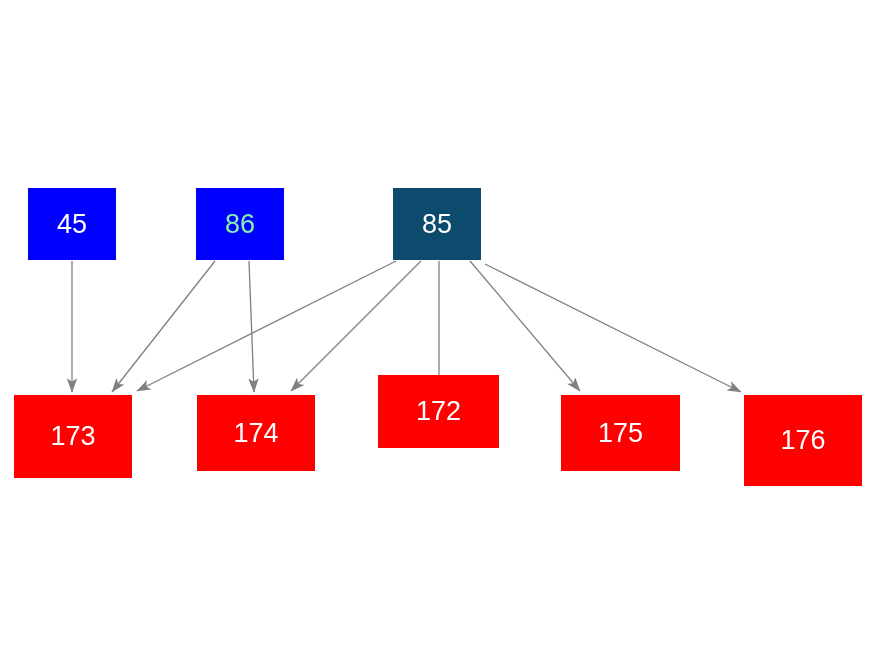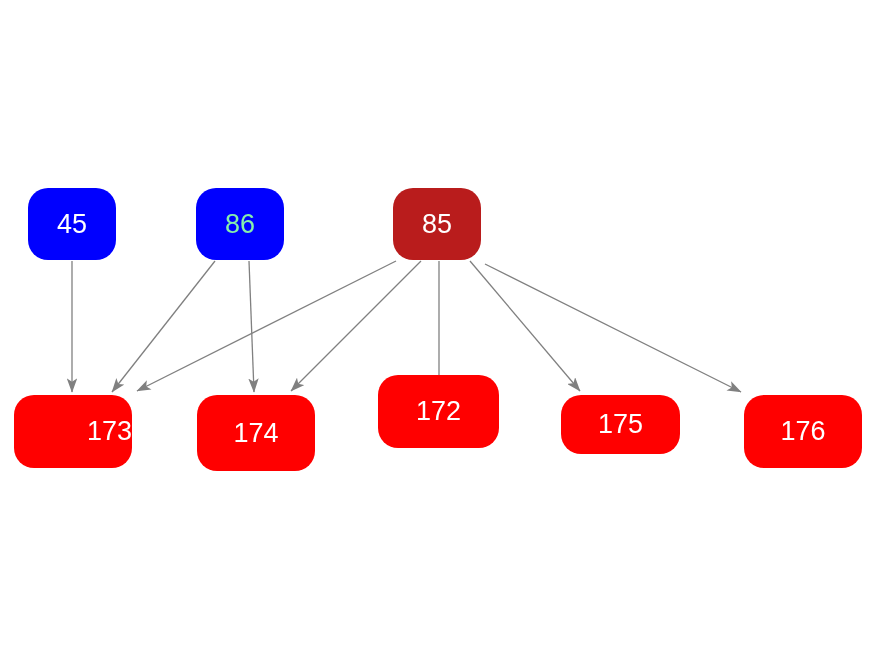--- a/index.html
+++ b/index.html
@@ -27,21 +27,20 @@
     display: flex;
     align-items: center;
     justify-content: center;
     box-sizing: border-box;
     color: #ffffff;
     font-size: 27px;
     font-family: "Liberation Sans", sans-serif;
     line-height: 1;
     letter-spacing: 0px;
     user-select: none;
-    border-radius: 20px;
   }
   .node-source { background: #0000ff; }
   .node-target { background: #ff0000; }
   .node-label { pointer-events: none; }
 </style>
 </head>
 <body>
 
 <div id="canvas">
 
@@ -63,33 +62,33 @@
       </g>
   </svg>
 
   <div id="nodes-layer">
       <div class="graph-node node-source" style="left: 28px; top: 188px; width: 88px; height: 72px; background: rgb(0, 0, 255); color: rgb(255, 255, 255);">
         <span class="node-label">45</span>
       </div>
       <div class="graph-node node-source" style="left: 196px; top: 188px; width: 88px; height: 72px; background: rgb(0, 0, 255); color: #86efac;">
         <span class="node-label">86</span>
       </div>
-      <div class="graph-node node-source" style="left: 393px; top: 188px; width: 88px; height: 72px; background: #b91c1c; color: rgb(255, 255, 255);">
+      <div class="graph-node node-source" style="left: 393px; top: 188px; width: 88px; height: 72px; background: #0c4a6e; color: rgb(255, 255, 255);">
         <span class="node-label">85</span>
       </div>
-      <div class="graph-node node-target" style="left: 14px; top: 395px; width: 118px; height: 73px; background: rgb(255, 0, 0); color: rgb(255, 255, 255); justify-content: flex-end;">
+      <div class="graph-node node-target" style="left: 14px; top: 395px; width: 118px; height: 83px; background: rgb(255, 0, 0); color: rgb(255, 255, 255);">
         <span class="node-label">173</span>
       </div>
       <div class="graph-node node-target" style="left: 197px; top: 395px; width: 118px; height: 76px; background: rgb(255, 0, 0); color: rgb(255, 255, 255);">
         <span class="node-label">174</span>
       </div>
       <div class="graph-node node-target" style="left: 378px; top: 375px; width: 121px; height: 73px; background: rgb(255, 0, 0); color: rgb(255, 255, 255);">
         <span class="node-label">172</span>
       </div>
-      <div class="graph-node node-target" style="left: 561px; top: 395px; width: 119px; height: 59px; background: rgb(255, 0, 0); color: rgb(255, 255, 255);">
+      <div class="graph-node node-target" style="left: 561px; top: 395px; width: 119px; height: 76px; background: rgb(255, 0, 0); color: rgb(255, 255, 255);">
         <span class="node-label">175</span>
       </div>
-      <div class="graph-node node-target" style="left: 744px; top: 395px; width: 118px; height: 73px; background: rgb(255, 0, 0); color: rgb(255, 255, 255);">
+      <div class="graph-node node-target" style="left: 744px; top: 395px; width: 118px; height: 91px; background: rgb(255, 0, 0); color: rgb(255, 255, 255);">
         <span class="node-label">176</span>
       </div>
     </div>
 
 </div>
 
 </body></html>

